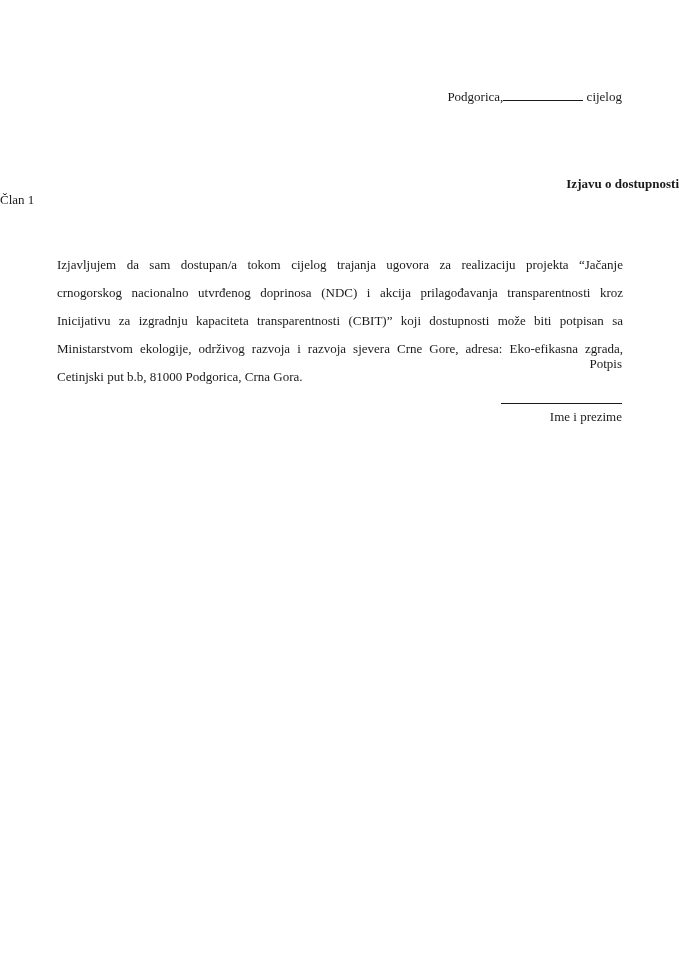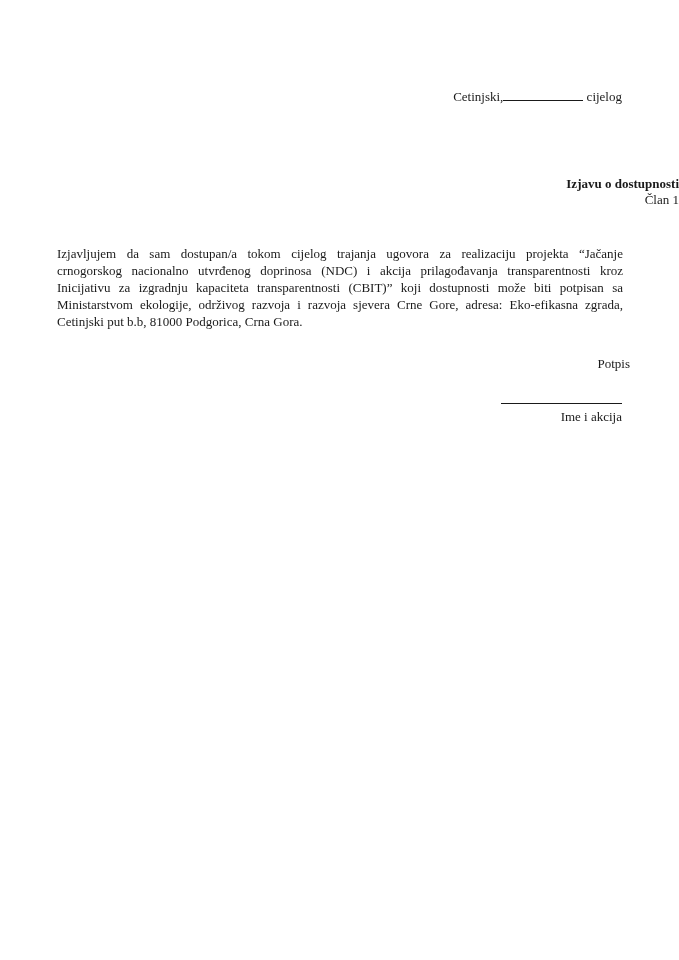--- a/index.html
+++ b/index.html
@@ -46,44 +46,45 @@
       left: 0; width: 679px;
       top: 176px;
       text-align: right;
       font-weight: bold;
       line-height: 16px;
     }
     .article {
       position: absolute;
       left: 0; width: 679px;
       top: 192px;
-      text-align: right;
+      text-align: left;
       line-height: 16px;
     }
     .body-text {
       position: absolute;
       left: 57px;
       width: 566px;
       top: 245px;
       line-height: 17px;
       text-align: justify;
       font-size: 13px;
     }
     .body-text .row {
       display: block;
       text-align: justify;
       text-align-last: justify;
       height: 17px;
+      margin-top: 11px;
     }
     .body-text .row.last {
       text-align-last: left;
     }
     .sig-label {
       position: absolute;
-      right: 49px;
+      right: 57px;
       top: 356px;
       line-height: 16px;
     }
     .sig-line {
       position: absolute;
       right: 57px;
       top: 403px;
       width: 121px;
       border-top: 1px solid #1a1a1a;
     }
@@ -93,33 +94,33 @@
       top: 409px;
       line-height: 16px;
     }
   </style>
 </head>
 <body>
 
 <div class="page">
 
   <div class="line date-line">
-    <span>Cetinjski,</span><span class="blank" style="width:80px;"></span>
+    <span>Podgorica,</span><span class="blank" style="width:80px;"></span>
     <span>cijelog</span>
   </div>
 
 
   <div class="title">Izjavu o dostupnosti</div>
   <div class="article">Član 1</div>
 
   <div class="body-text">
     <span class="row">Izjavljujem da sam dostupan/a tokom cijelog trajanja ugovora za realizaciju projekta “Jačanje</span>
     <span class="row">crnogorskog nacionalno utvrđenog doprinosa (NDC) i akcija prilagođavanja transparentnosti kroz</span>
     <span class="row">Inicijativu za izgradnju kapaciteta transparentnosti (CBIT)” koji dostupnosti može biti potpisan sa</span>
     <span class="row">Ministarstvom ekologije, održivog razvoja i razvoja sjevera Crne Gore, adresa: Eko-efikasna zgrada,</span>
     <span class="row last">Cetinjski put b.b, 81000 Podgorica, Crna Gora.</span>
   </div>
 
   <div class="sig-label">Potpis</div>
   <div class="sig-line"></div>
-  <div class="name-label">Ime i akcija</div>
+  <div class="name-label">Ime i prezime</div>
 
 </div>
 
 </body></html>

